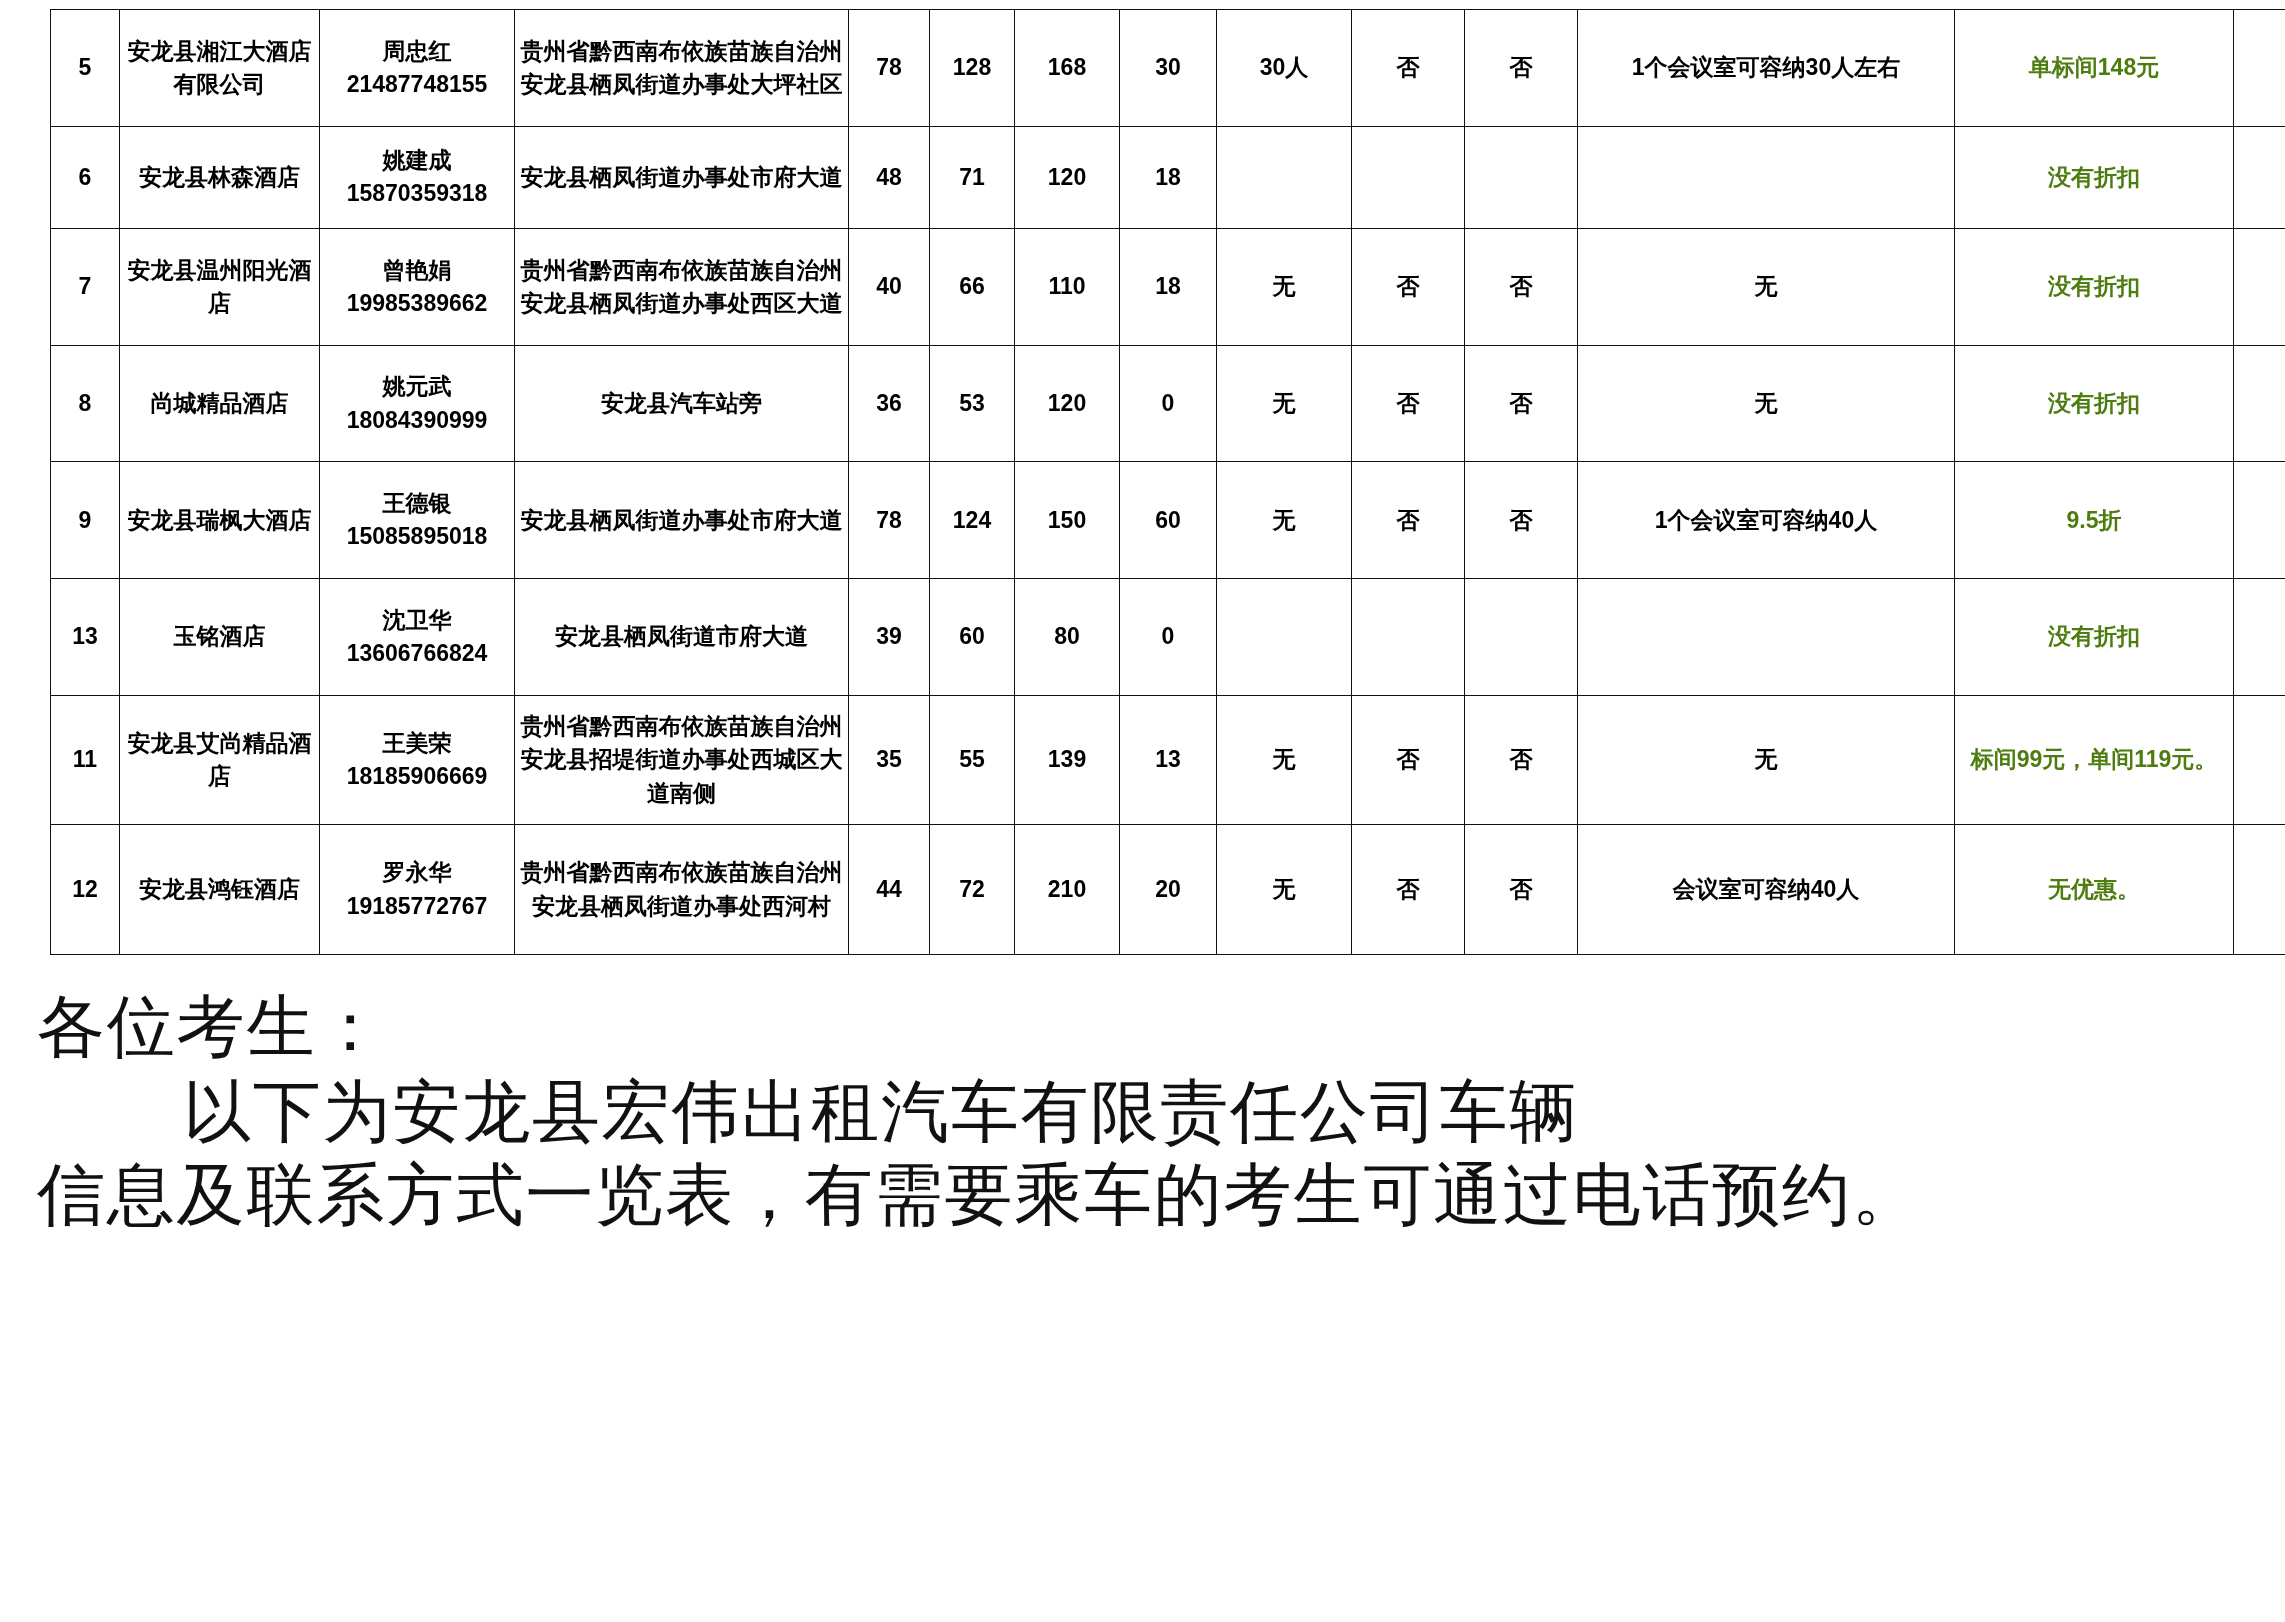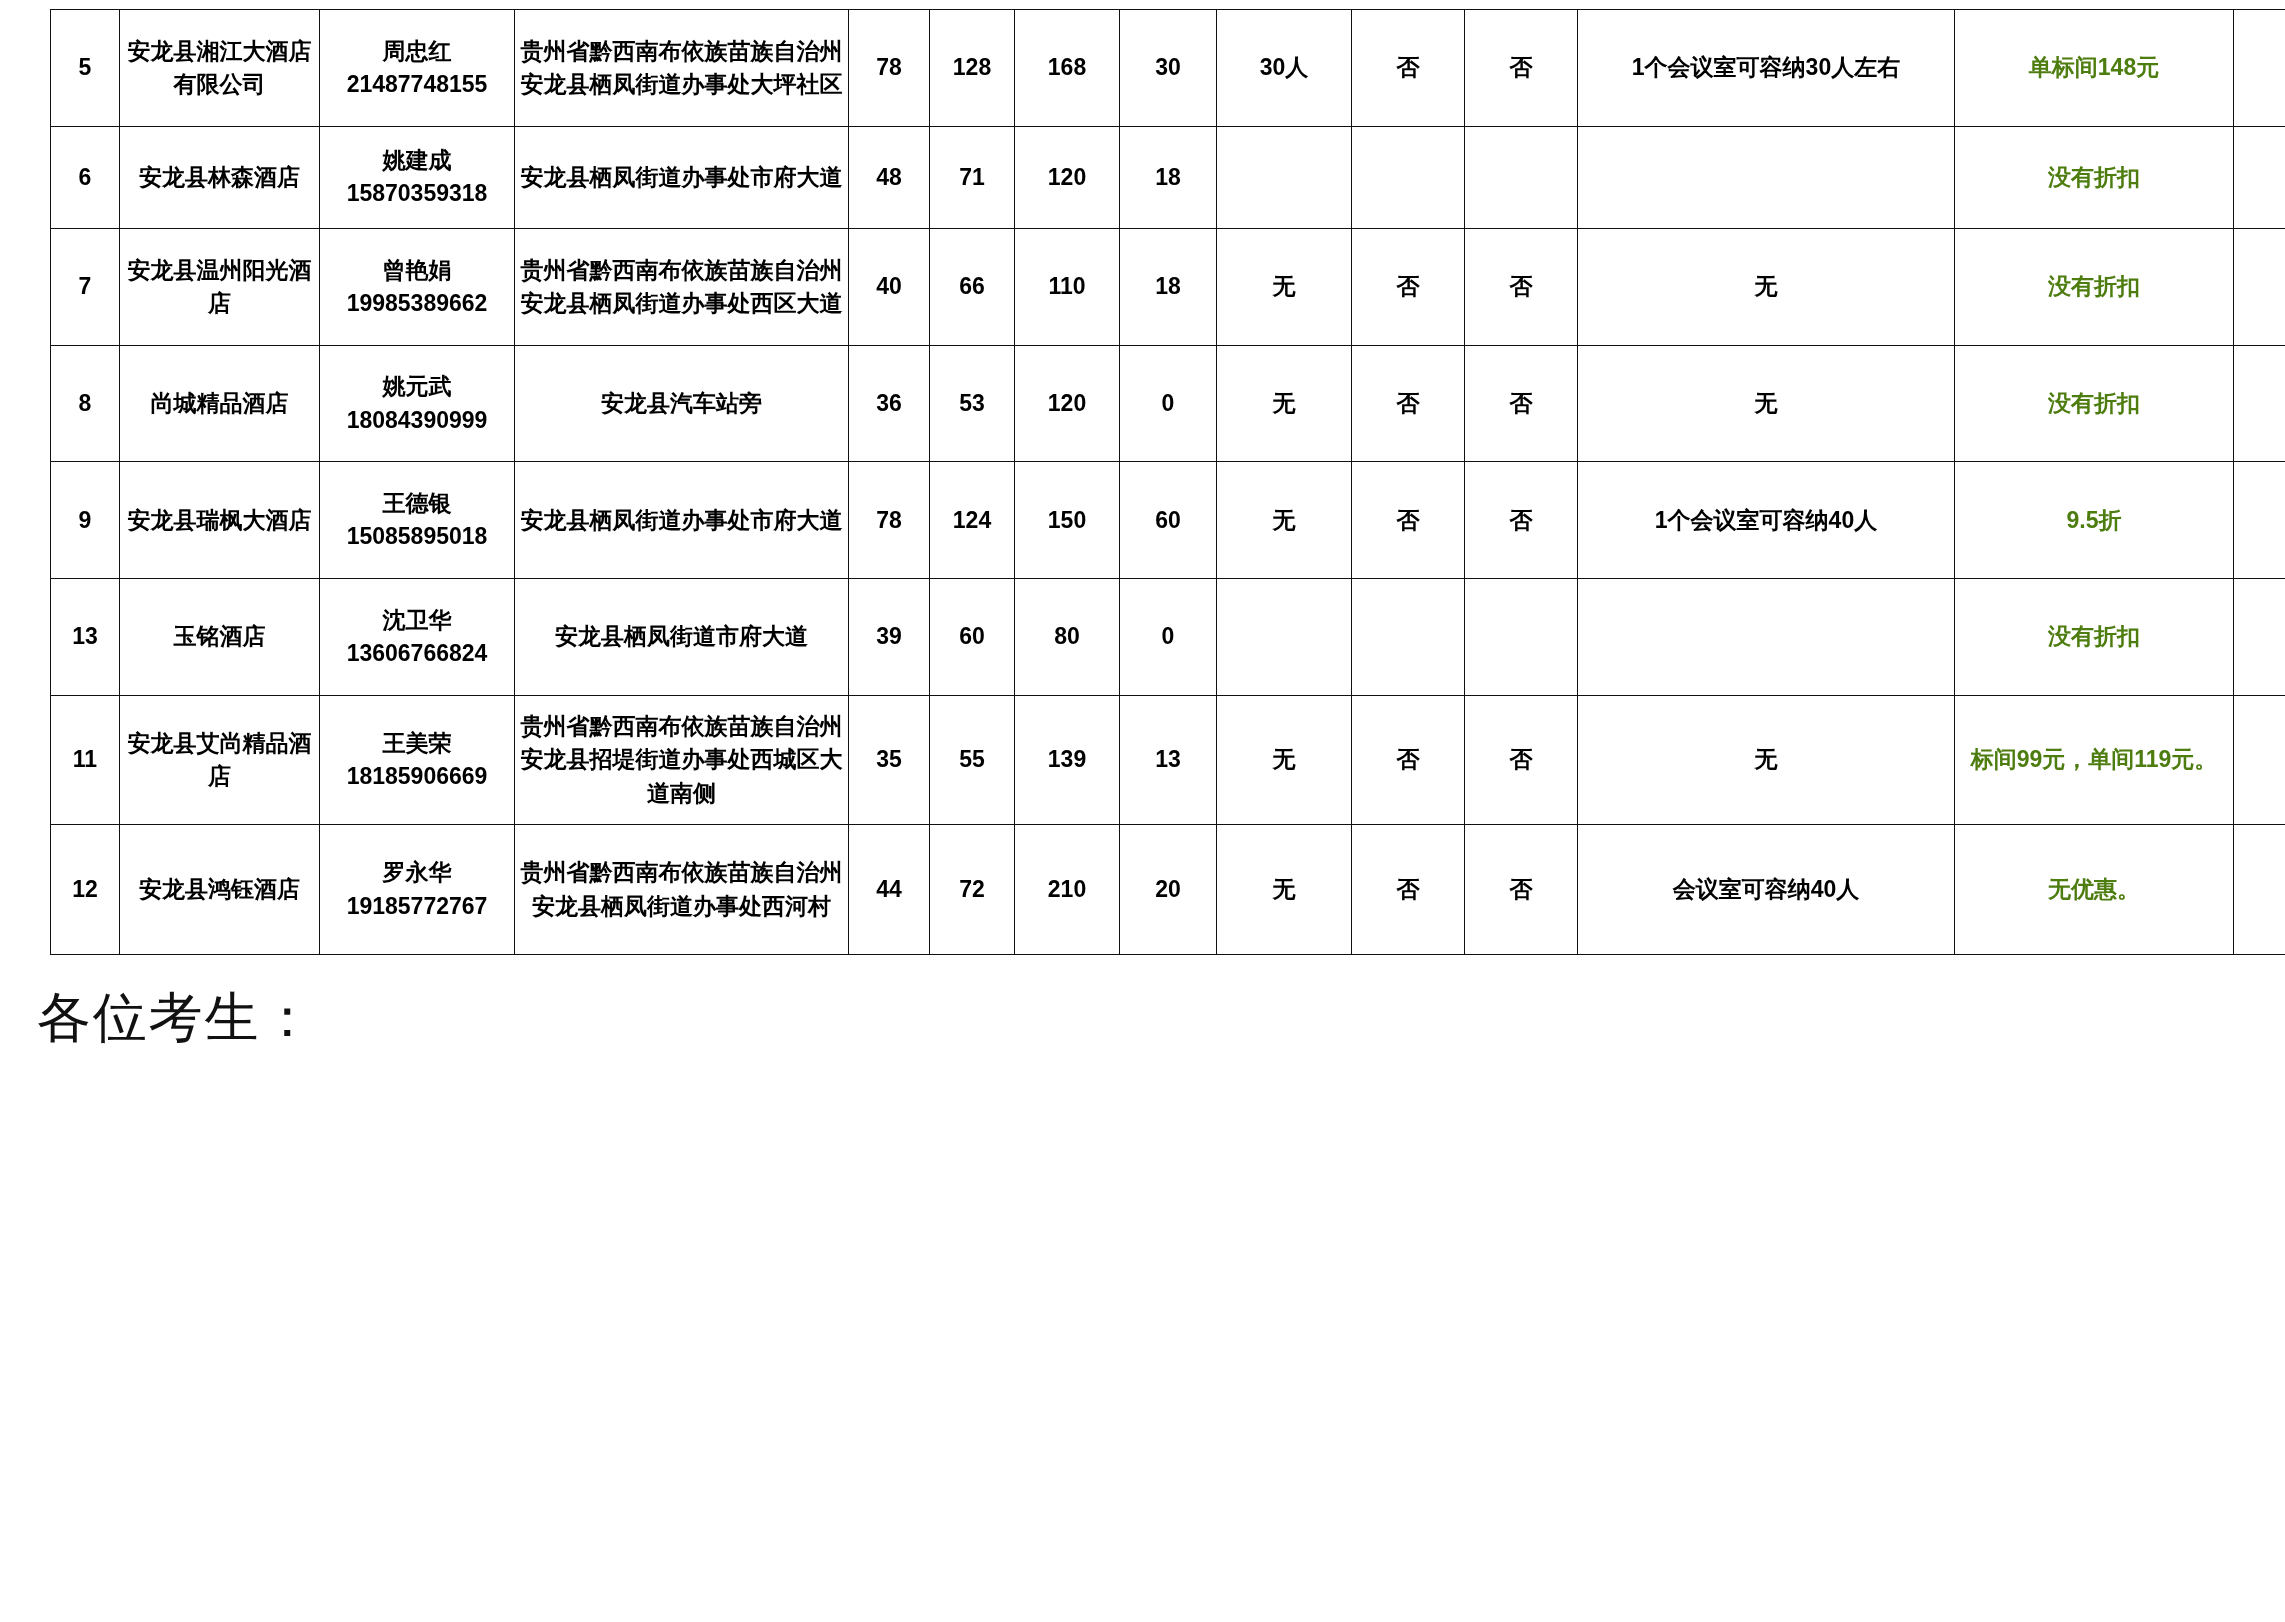--- a/index.html
+++ b/index.html
@@ -60,21 +60,21 @@
   .row-h-7 td { height: 101px; }
   .row-h-8 td { height: 101px; }
   .row-h-9 td { height: 101px; }
   .row-h-10 td { height: 101px; }
   .row-h-11 td { height: 114px; }
   .row-h-12 td { height: 114px; }
 
   .notice {
     padding: 31px 37px 0 37px;
     font-family: "Liberation Serif", "DejaVu Serif", serif;
-    font-size: 54px;
+    font-size: 68px;
     line-height: 1.22;
     letter-spacing: 1.8px;
     color: #111111;
   }
   .notice .line1 { margin: 0 0 1.8px 0; }
   .notice .para { margin: 0; text-indent: 146px; }
   .notice .para .cont { display: block; text-indent: 0; }
 </style>
 </head>
 <body>
@@ -244,16 +244,17 @@
           <td class="c-disc">无优惠。</td>
           <td class="c-last"></td>
         </tr>
 
       </tbody>
     </table>
   </div>
 
   <div class="notice">
     <p class="line1">各位考生：</p>
+    <p class="para"><span>以下为安龙县宏伟出租汽车有限责任公司车辆</span><span class="cont">信息及联系方式一览表，有需要乘车的考生可通过电话预约。</span></p>
   </div>
 
 </div>
 
 
 </body></html>

